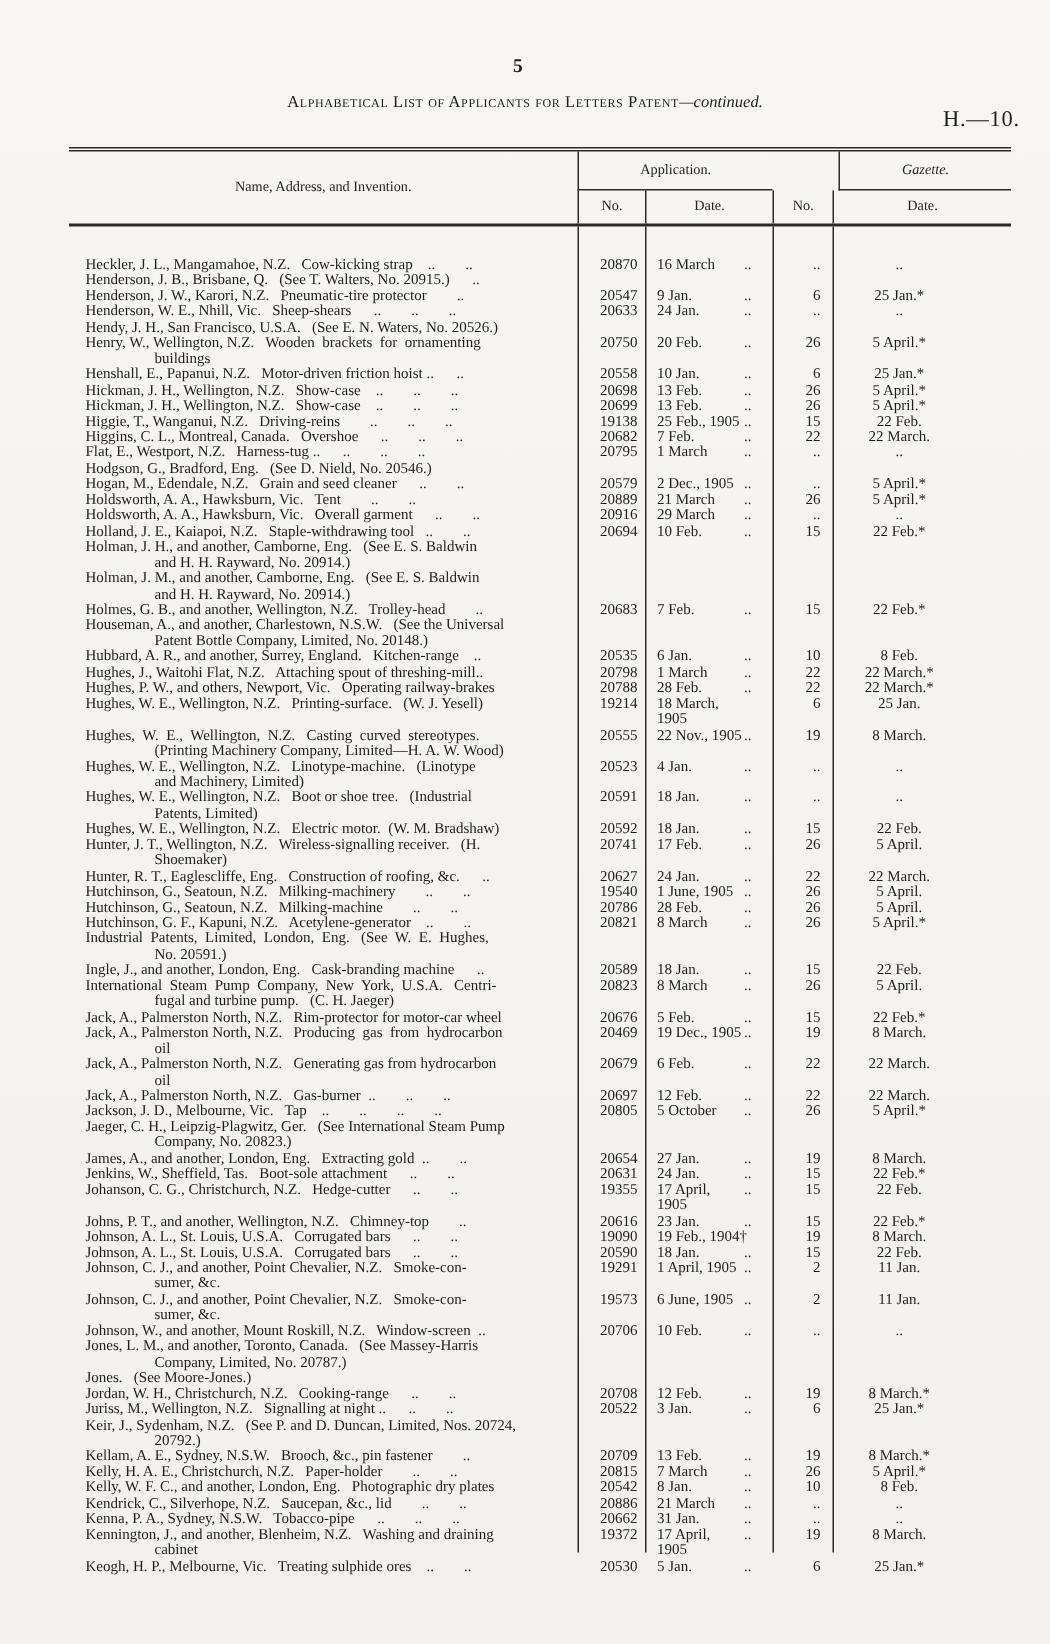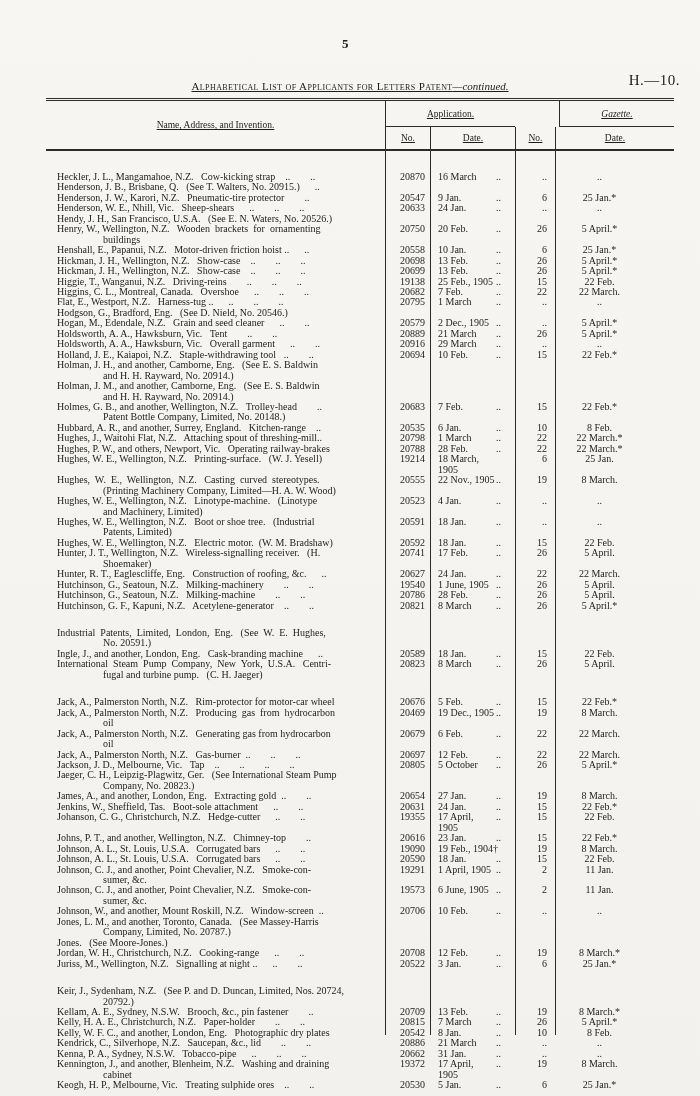--- a/index.html
+++ b/index.html
@@ -4,41 +4,41 @@
 <style>
   html,body{margin:0;padding:0;background:#e9e8e5;}
   .page{
     position:relative;width:700px;height:1096px;margin:0 auto;
     background:linear-gradient(180deg,#f7f6f3 0%,#f4f3f0 55%,#f2f1ee 100%);
     font-family:"Liberation Serif","DejaVu Serif",serif;
     color:#1d1d1d;overflow:hidden;box-sizing:border-box;
   }
   .pgnum{position:absolute;top:36px;left:342px;font-size:13px;font-weight:bold;}
   .docref{position:absolute;top:32px;right:20px;font-size:15px;letter-spacing:.5px;margin-top:40px;}
-  .title{position:absolute;top:80px;left:0;width:100%;text-align:center;font-size:11px;text-decoration:underline;}
+  .title{position:absolute;top:62px;left:0;width:100%;text-align:center;font-size:11px;}
   .tmain{font-variant:small-caps;letter-spacing:.4px;}
   .tsuf{font-style:italic;}
   .table{position:absolute;left:46px;top:98px;width:628px;}
   .thead{
     display:grid;grid-template-columns:339px 45px 85px 40px 119px;grid-template-rows:26px 22px;
     border-top:3px double #2b2b2b;border-bottom:2px solid #2b2b2b;font-size:9.5px;
   }
-  .hc{display:flex;align-items:center;justify-content:center;text-decoration:underline;}
+  .hc{display:flex;align-items:center;justify-content:center;}
   .h-name{grid-area:1/1/3/2;}
   .h-app{grid-area:1/2/2/4;border-left:1px solid #2b2b2b;border-bottom:1px solid #2b2b2b;}
   .h-gaz{grid-area:1/4/2/6;border-left:1px solid #2b2b2b;border-bottom:1px solid #2b2b2b;font-style:italic;margin-left:44px;}
   .h-ano{grid-area:2/2/3/3;border-left:1px solid #2b2b2b;}
   .h-adate{grid-area:2/3/3/4;border-left:1px solid #2b2b2b;}
   .h-gno{grid-area:2/4/3/5;border-left:1px solid #2b2b2b;}
   .h-gdate{grid-area:2/5/3/6;border-left:1px solid #2b2b2b;}
   .tbody{position:relative;padding-top:21px;}
   .vline{position:absolute;top:0;width:1px;height:884px;background:#2b2b2b;}
   .v1{left:339px;}.v2{left:384px;}.v3{left:469px;}.v4{left:509px;}
   .r{display:grid;grid-template-columns:339px 45px 85px 40px 119px;font-size:10px;line-height:10.45px;}
-  .r.gap{margin-top:17px;}
+  .r.gap{margin-top:0;}
   .c{align-self:start;}
   .name{padding-left:11px;}
   .ln{white-space:pre;}
   .ln.cont{padding-left:46px;}
   .ano{text-align:right;padding-right:5px;}
   .adate{display:flex;justify-content:space-between;padding-left:8px;padding-right:14px;box-sizing:border-box;}
   .gno{text-align:right;padding-right:8px;box-sizing:border-box;}
   .gdate{text-align:center;padding-right:30px;box-sizing:border-box;}
 </style>
 </head>
@@ -304,20 +304,21 @@
           <div class="c ano">20683</div>
           <div class="c adate">
             <span>7 Feb.</span>
             <span>..</span>
           </div>
           <div class="c gno">15</div>
           <div class="c gdate">22 Feb.*</div>
         </div>
         <div class="r">
           <div class="c name">
+            <div class="ln">Houseman, A., and another, Charlestown, N.S.W.   (See the Universal</div>
             <div class="ln cont">Patent Bottle Company, Limited, No. 20148.)</div>
           </div>
           <div class="c ano"></div>
           <div class="c adate">
             <span></span>
             <span></span>
           </div>
           <div class="c gno"></div>
           <div class="c gdate"></div>
         </div>

